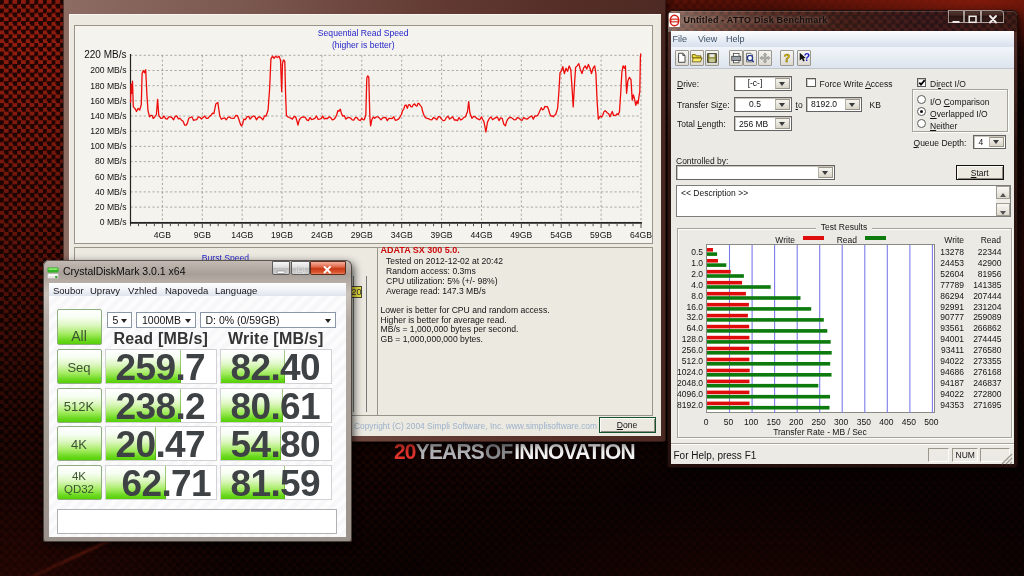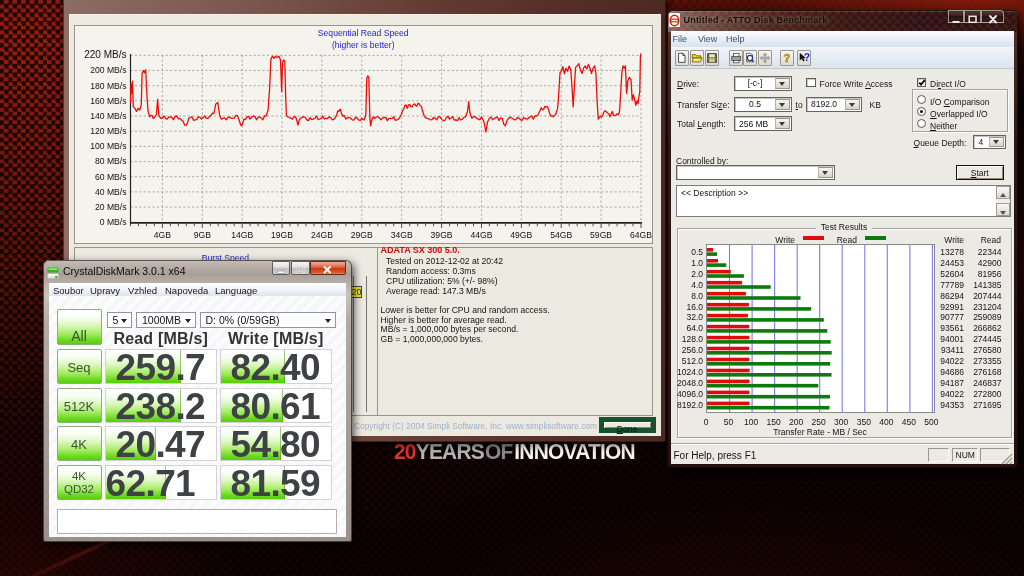--- a/index.html
+++ b/index.html
@@ -146,21 +146,21 @@
 <div style="position:absolute;left:312.0px;top:230.5px;font-size:9px;line-height:10px;font-weight:bold;color:#cc0a0a;white-space:nowrap;">ADATA SX 300 5.0.</div>
 <div style="position:absolute;left:317.5px;top:242.0px;font-size:8.6px;line-height:10px;color:#141414;white-space:nowrap;">Tested on 2012-12-02 at 20:42</div>
 <div style="position:absolute;left:317.5px;top:251.9px;font-size:8.6px;line-height:10px;color:#141414;white-space:nowrap;">Random access: 0.3ms</div>
 <div style="position:absolute;left:317.5px;top:261.8px;font-size:8.6px;line-height:10px;color:#141414;white-space:nowrap;">CPU utilization: 5% (+/- 98%)</div>
 <div style="position:absolute;left:317.5px;top:271.7px;font-size:8.6px;line-height:10px;color:#141414;white-space:nowrap;">Average read: 147.3 MB/s</div>
 <div style="position:absolute;left:312.0px;top:291.0px;font-size:8.6px;line-height:10px;color:#141414;white-space:nowrap;">Lower is better for CPU and random access.</div>
 <div style="position:absolute;left:312.0px;top:300.6px;font-size:8.6px;line-height:10px;color:#141414;white-space:nowrap;">Higher is better for average read.</div>
 <div style="position:absolute;left:312.0px;top:310.2px;font-size:8.6px;line-height:10px;color:#141414;white-space:nowrap;">MB/s = 1,000,000 bytes per second.</div>
 <div style="position:absolute;left:312.0px;top:319.8px;font-size:8.6px;line-height:10px;color:#141414;white-space:nowrap;">GB = 1,000,000,000 bytes.</div>
 <div style="position:absolute;left:285.5px;top:406.5px;font-size:8.4px;line-height:10px;color:#9cb2cb;white-space:nowrap;">Copyright (C) 2004 Simpli Software, Inc. www.simplisoftware.com</div>
-<div style="position:absolute;left:530.0px;top:403px;width:57px;height:15.5px;background:#ece9e0;border:5px solid #14532d;box-shadow:inset 1px 1px 0 #fbfaf6, inset -1px -1px 0 #8e8a7e;font-size:8.6px;line-height:14px;text-align:center;color:#111;"><u>D</u>one</div>
+<div style="position:absolute;left:530.0px;top:403px;width:57px;height:15.5px;background:#ece9e0;border:1px solid #14532d;box-shadow:inset 1px 1px 0 #fbfaf6, inset -1px -1px 0 #8e8a7e;font-size:8.6px;line-height:14px;text-align:center;color:#111;"><u>D</u>one</div>
 </div>
   </div>
 <div style="position:absolute;left:667px;top:10px;width:351px;height:458px;z-index:30;background:linear-gradient(180deg,#56332c,#2e1713 30%,#24100d);border-radius:6px 6px 4px 4px;box-shadow:2px 3px 9px rgba(0,0,0,0.75), inset 0 0 0 1px rgba(15,6,4,0.8);">
 <div style="position:absolute;left:1px;top:1px;width:349px;height:21px;background:linear-gradient(90deg, #8e7b74 0%, #76594f 10%, #4c2b25 30%, #381c18 52%, #2f161a 75%, #331915 100%);border-radius:5px 5px 0 0;box-shadow:inset 0 1px 0 rgba(255,255,255,0.18);"></div>
 <div style="position:absolute;left:1px;top:1px;width:349px;height:21px;background:repeating-conic-gradient(rgba(190,60,30,0.13) 0% 25%,rgba(0,0,0,0.12) 0% 50%);background-size:8.6px 8.6px;border-radius:5px 5px 0 0;"></div>
 <div style="position:absolute;left:1.5px;top:3px;width:11.5px;height:14px;background:#fdfdfd;border-radius:1px;"><svg width="11" height="13" viewBox="0 0 11 13" xmlns="http://www.w3.org/2000/svg">
         <ellipse cx="5.5" cy="6.5" rx="4.3" ry="5.3" fill="none" stroke="#d42015" stroke-width="1.5"></ellipse>
         <rect x="1.6" y="4.6" width="7.8" height="3.8" fill="#d42015"></rect>
         <rect x="2.4" y="5.7" width="6.2" height="1.6" fill="#f6efe9"></rect>
       </svg></div>
@@ -454,19 +454,19 @@
       <div style="position:absolute;left:0;top:0;bottom:0;width:45.4%;background:linear-gradient(180deg,#ffffff 0%,#f6fef2 22%,#ddf7c0 45%,#a5ec63 70%,#68d81c 90%,#58ce09 100%);border-right:1px solid rgba(70,150,10,0.5);"></div>
       <div style="position:absolute;left:0;right:1px;top:-4px;font-size:37px;line-height:44px;font-weight:bold;color:#3f4245;text-align:center;letter-spacing:-0.6px;">20.47</div>
     </div>
 <div style="position:absolute;left:176.5px;top:166.5px;width:112.5px;height:35px;background:#fff;border:1px solid #d2d2d4;overflow:hidden;">
       <div style="position:absolute;left:0;top:0;bottom:0;width:54.5%;background:linear-gradient(180deg,#ffffff 0%,#f6fef2 22%,#ddf7c0 45%,#a5ec63 70%,#68d81c 90%,#58ce09 100%);border-right:1px solid rgba(70,150,10,0.5);"></div>
       <div style="position:absolute;left:0;right:1px;top:-4px;font-size:37px;line-height:44px;font-weight:bold;color:#3f4245;text-align:center;letter-spacing:-0.6px;">54.80</div>
     </div>
 <div style="position:absolute;left:13.5px;top:205.3px;width:45px;height:35px;background:linear-gradient(180deg,#ffffff 0%,#f6fef2 22%,#ddf7c0 45%,#a5ec63 70%,#68d81c 90%,#58ce09 100%);border:1px solid #8fae7f;border-radius:2px;font-size:11.5px;color:#3c5230;text-align:center;line-height:13px;padding-top:4px;">4K<br>QD32</div>
 <div style="position:absolute;left:61.5px;top:205.3px;width:112.5px;height:35px;background:#fff;border:1px solid #d2d2d4;overflow:hidden;">
       <div style="position:absolute;left:0;top:0;bottom:0;width:55.1%;background:linear-gradient(180deg,#ffffff 0%,#f6fef2 22%,#ddf7c0 45%,#a5ec63 70%,#68d81c 90%,#58ce09 100%);border-right:1px solid rgba(70,150,10,0.5);"></div>
-      <div style="position:absolute;left:0;right:1px;top:-4px;font-size:37px;line-height:44px;font-weight:bold;color:#3f4245;text-align:left;letter-spacing:-0.6px;">62.71</div>
+      <div style="position:absolute;left:12px;right:1px;top:-4px;font-size:37px;line-height:44px;font-weight:bold;color:#3f4245;text-align:center;letter-spacing:-0.6px;">62.71</div>
     </div>
 <div style="position:absolute;left:176.5px;top:205.3px;width:112.5px;height:35px;background:#fff;border:1px solid #d2d2d4;overflow:hidden;">
       <div style="position:absolute;left:0;top:0;bottom:0;width:58.7%;background:linear-gradient(180deg,#ffffff 0%,#f6fef2 22%,#ddf7c0 45%,#a5ec63 70%,#68d81c 90%,#58ce09 100%);border-right:1px solid rgba(70,150,10,0.5);"></div>
       <div style="position:absolute;left:0;right:1px;top:-4px;font-size:37px;line-height:44px;font-weight:bold;color:#3f4245;text-align:center;letter-spacing:-0.6px;">81.59</div>
     </div>
 <div style="position:absolute;left:13.5px;top:249.0px;width:280.5px;height:25.5px;background:#fff;border:1px solid #b0b0b2;"></div>
 </div>
 </body></html>

